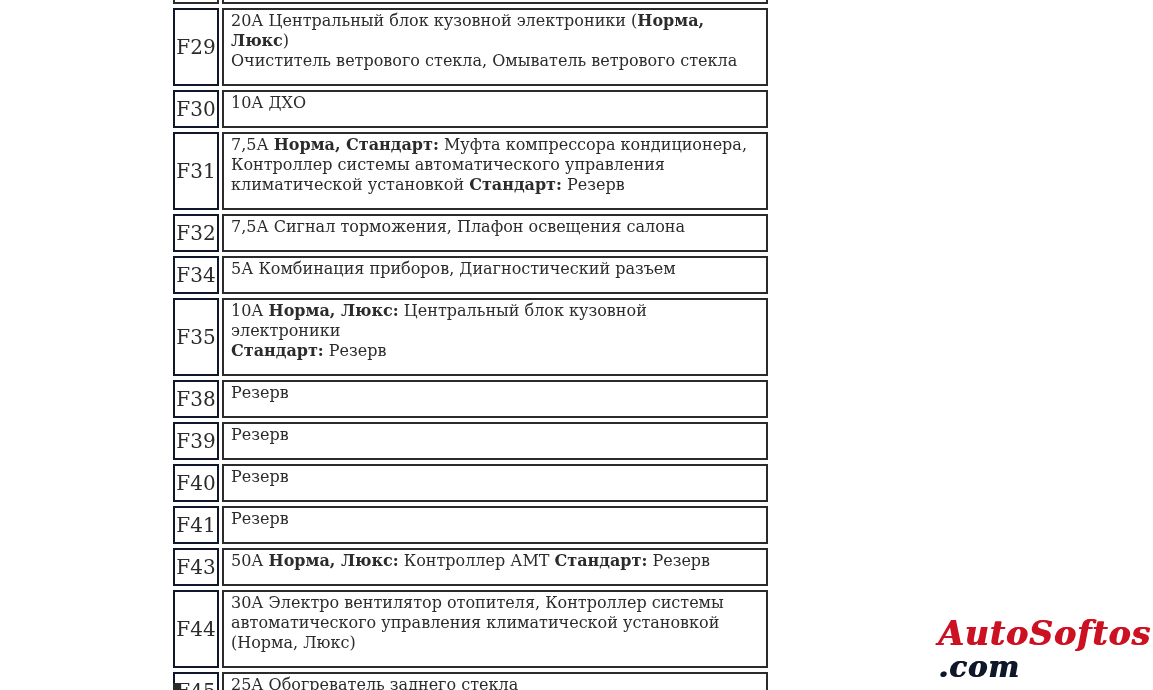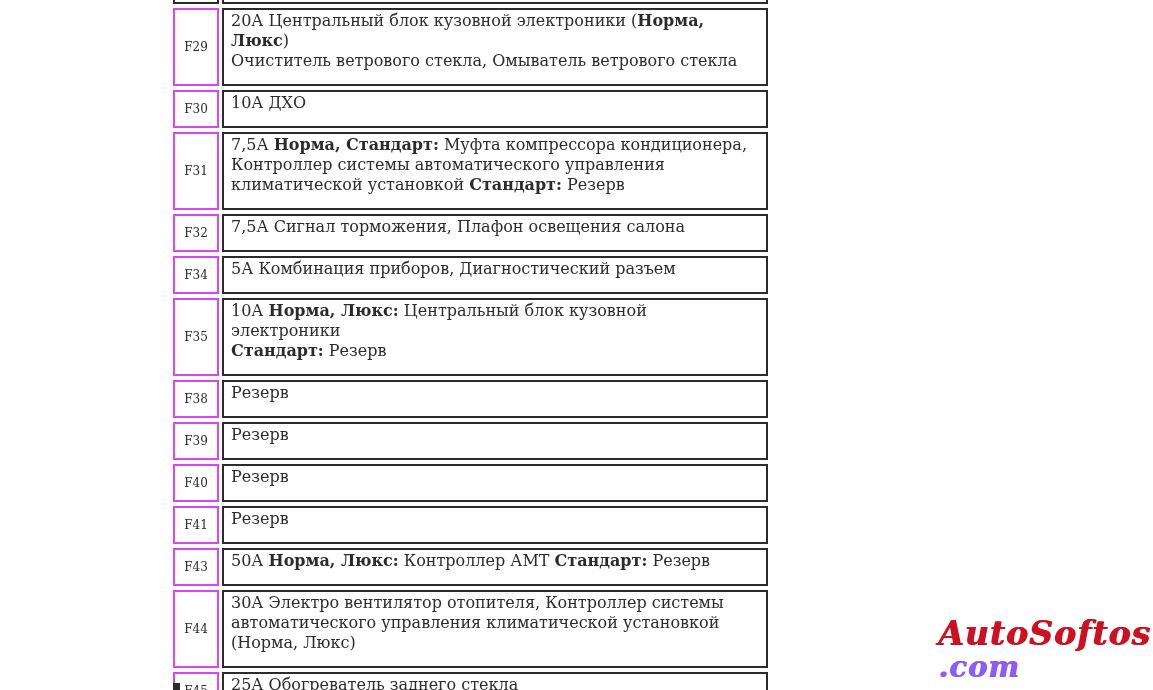--- a/index.html
+++ b/index.html
@@ -24,23 +24,23 @@
   
   #fuse-table {
     position: absolute;
     left: 173px; top: 8px;
     width: 595px;
   }
   .fuse-row { display: flex; margin-bottom: 4px; }
   .fuse-id-cell {
     width: 46px;
     flex: 0 0 46px;
-    border: 2px solid #d946ef;
+    border: 2px solid #0f172a;
     display: flex; align-items: center; justify-content: center;
-    font-size: 12px;
+    font-size: 20px;
     line-height: 20px;
     background: #ffffff;
   }
   .fuse-desc-cell {
     margin-left: 3px;
     width: 546px;
     flex: 0 0 546px;
     border: 2px solid #2b2b2b;
     padding: 1px 8px 13px 7px;
     font-size: 16px;
@@ -169,16 +169,16 @@
         <div class="fuse-desc-cell">
           <div><span>25А Обогреватель заднего стекла</span></div>
         </div>
       </div>
     </div>
 
   <div id="partial-bottom-corner"></div>
 
   <div id="watermark">
     <div class="wm-line1" style="color: rgb(204, 17, 34);">AutoSoftos</div>
-    <div class="wm-line2" style="color: #8b5cf6; font-style: italic;">.com</div>
+    <div class="wm-line2" style="color: #0f172a; font-style: italic;">.com</div>
   </div>
 
 </div>
 
 </body></html>

